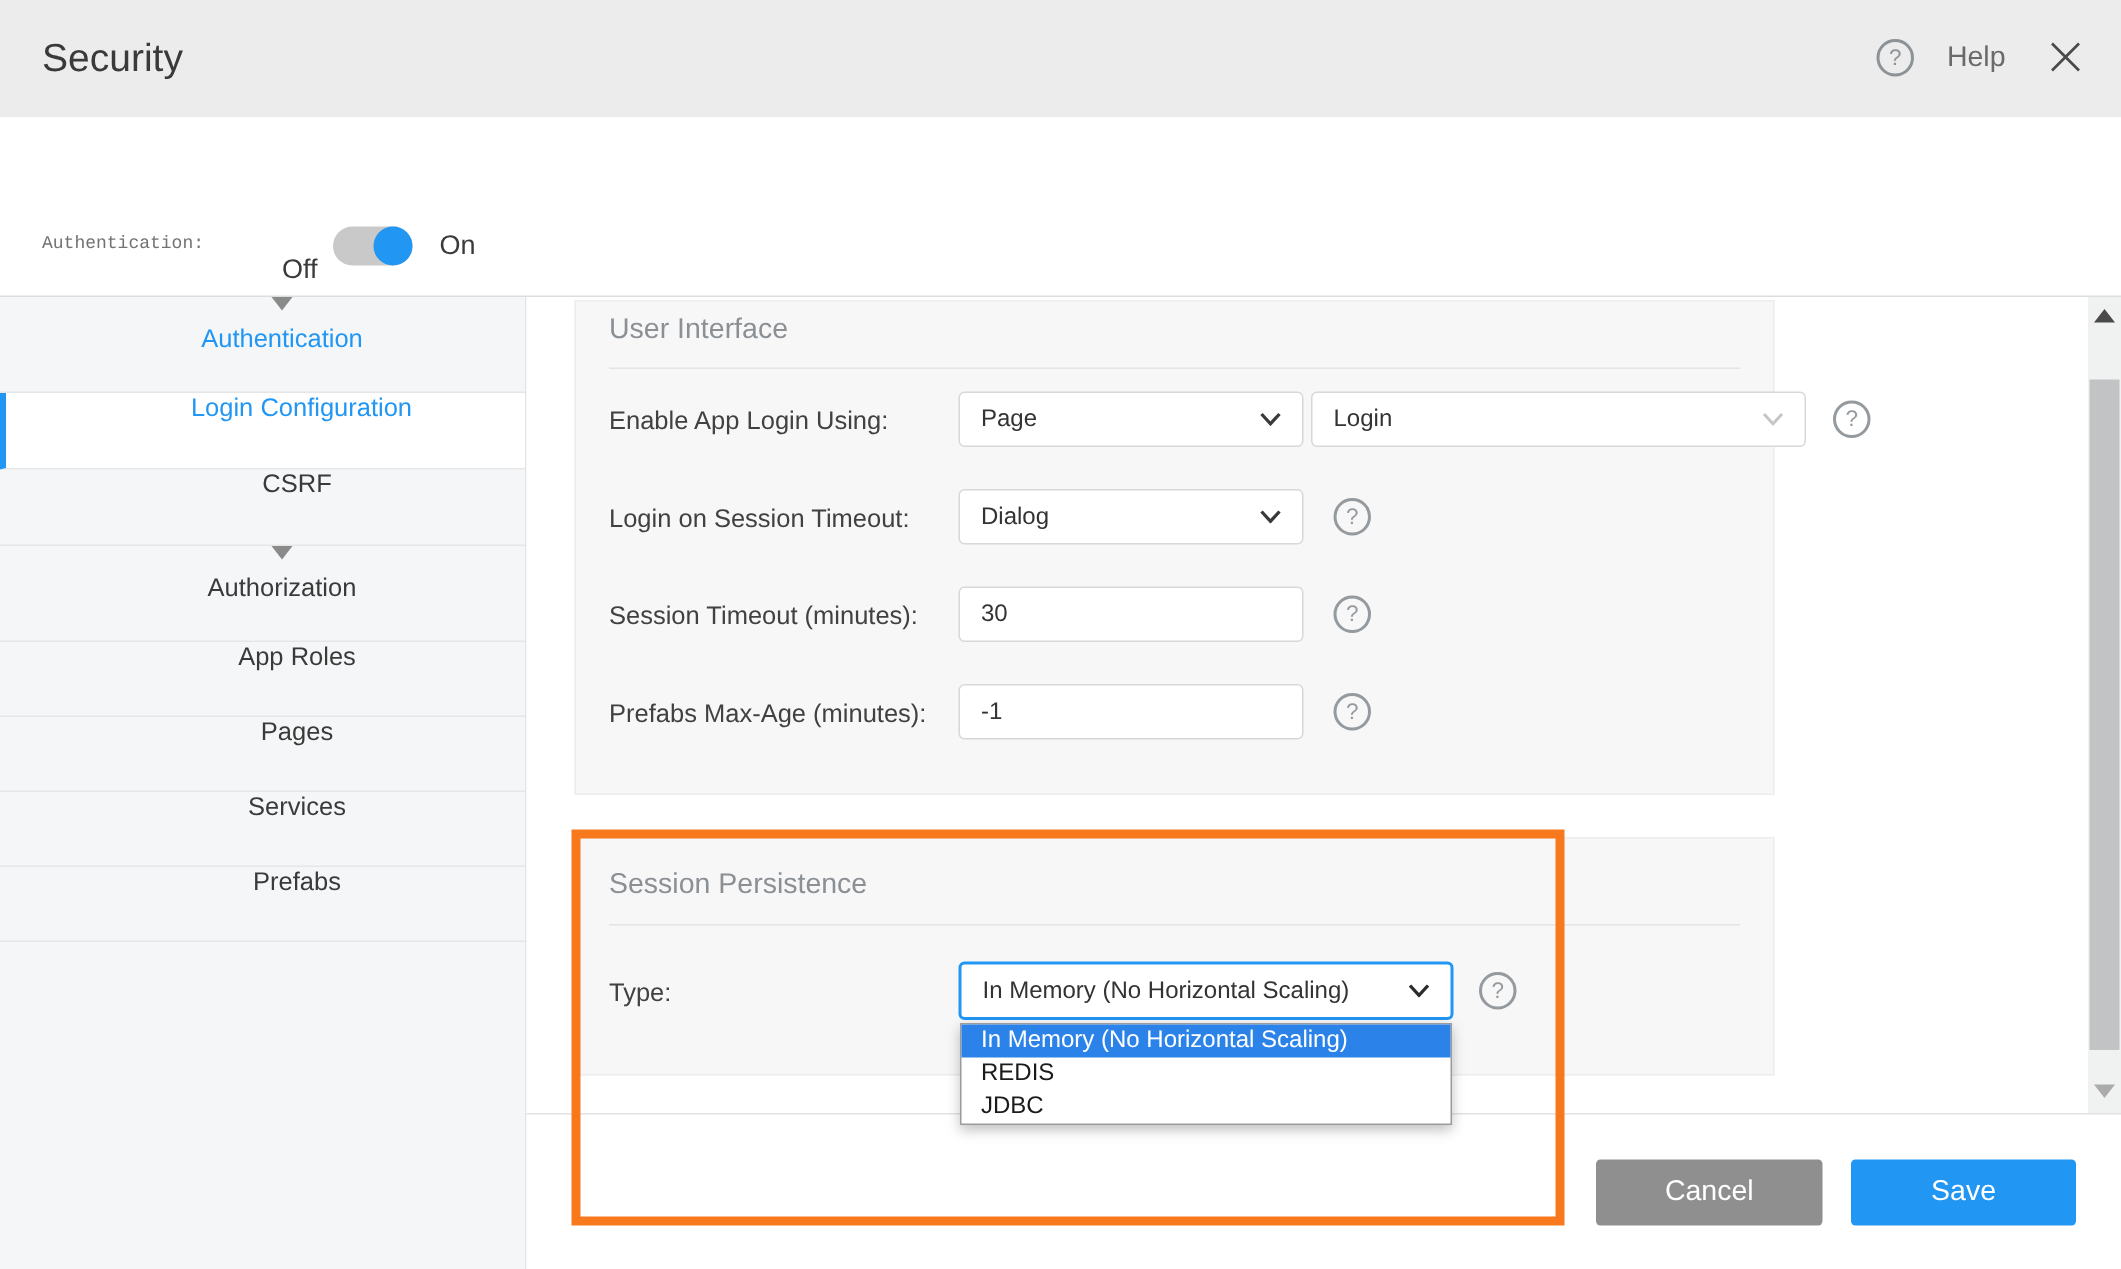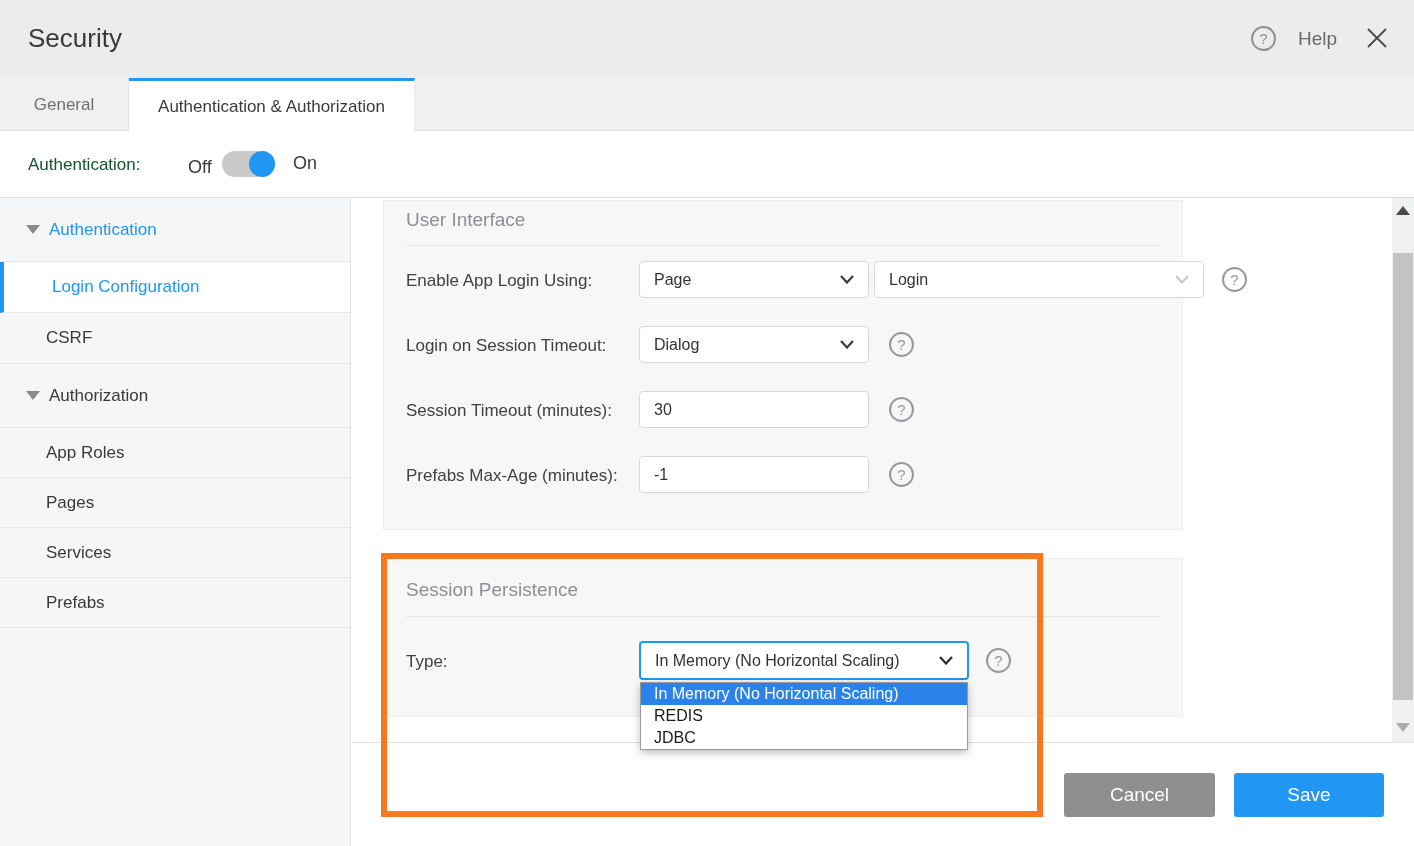--- a/index.html
+++ b/index.html
@@ -22,32 +22,32 @@
   
   .tabbar { position:absolute; left:0; top:78px; width:1414px; height:53px; background:#f0f0f0; border-bottom:1px solid #dedede; }
   .tab { position:absolute; top:0; height:53px; display:flex; align-items:center; justify-content:center;
          font-size:17px; color:#707070; cursor:pointer; }
   .tab-general { left:0; width:129px; border-right:1px solid #e3e3e3; }
   .tab-active { left:129px; width:286px; background:#ffffff; border-top:3px solid #2196f3;
                 color:#3a3a3a; height:54px; border-right:1px solid #e7e7e7; }
 
   
   .toggle-row { position:absolute; left:0; top:131px; width:1414px; height:66px; background:#ffffff; }
-  .toggle-row .lbl { position:absolute; left:28px; top:24px; font-size:17px; color:#14532d; }
-  .off-lbl { position:absolute; left:188px; top:26px; font-size:18px; color:#3a3a3a; }
+  .toggle-row .lbl { position:absolute; left:28px; top:24px; font-size:12px; color:#737373;font-family:Liberation Mono, monospace; }
+  .off-lbl { position:absolute; left:188px; top:38px; font-size:18px; color:#3a3a3a; }
   .on-lbl  { position:absolute; left:293px; top:22px; font-size:18px; color:#3a3a3a; }
   .switch { position:absolute; left:222px; top:20px; width:53px; height:26px; border-radius:13px;
             background:#c9c9c9; cursor:pointer; }
   .knob { position:absolute; right:0; top:0; width:26px; height:26px; border-radius:50%; background:#2196f3; }
   .top-line { position:absolute; left:0; top:197px; width:1414px; height:1px; background:#d9dee2; }
 
   
   .sidebar { position:absolute; left:0; top:198px; width:351px; height:648px; background:#f5f6f7; border-right:1px solid #e4e4e4; }
   .side-item { display:flex; align-items:center; border-bottom:1px solid #e4e6e8; padding-left:46px;
-               font-size:17px; color:#3a3a3a; cursor:pointer; }
+               font-size:17px; color:#3a3a3a; cursor:pointer;flex-direction:column; }
   .side-header { padding-left:26px; gap:9px; }
   .tri-down { width:0; height:0; border-left:7px solid transparent; border-right:7px solid transparent;
               border-top:9px solid #8a8a8a; flex:0 0 auto; }
   .side-active { background:#ffffff; border-left:4px solid #2196f3; padding-left:48px; color:#2196f3; }
   .blue-text { color:#2196f3; }
   .h64 { height:64px; } .h51 { height:51px; } .h50 { height:50px; }
 
   
   .main { position:absolute; left:351px; top:198px; width:1063px; height:544px; background:#ffffff; }
   .panel { position:absolute; left:32px; width:800px; background:#f7f7f8; border:1px solid #ededee; }
@@ -107,24 +107,20 @@
       <span class="qcircle"></span>
       <span class="help-text">Help</span>
     </div>
     <div class="close-btn">
       <svg viewBox="0 0 22 22">
           <path d="M2 2 L20 20 M20 2 L2 20" stroke="#4a4a4a" stroke-width="1.8" fill="none"></path>
         </svg>
     </div>
   </div>
 
-  <div class="tabbar">
-    <div class="tab tab-general">General</div>
-    <div class="tab tab-active">Authentication &amp; Authorization</div>
-  </div>
 
   <div class="toggle-row">
     <span class="lbl">Authentication:</span>
     <span class="off-lbl">Off</span>
     <div class="switch">
       <div class="knob"></div>
     </div>
     <span class="on-lbl">On</span>
   </div>
   <div class="top-line"></div>

